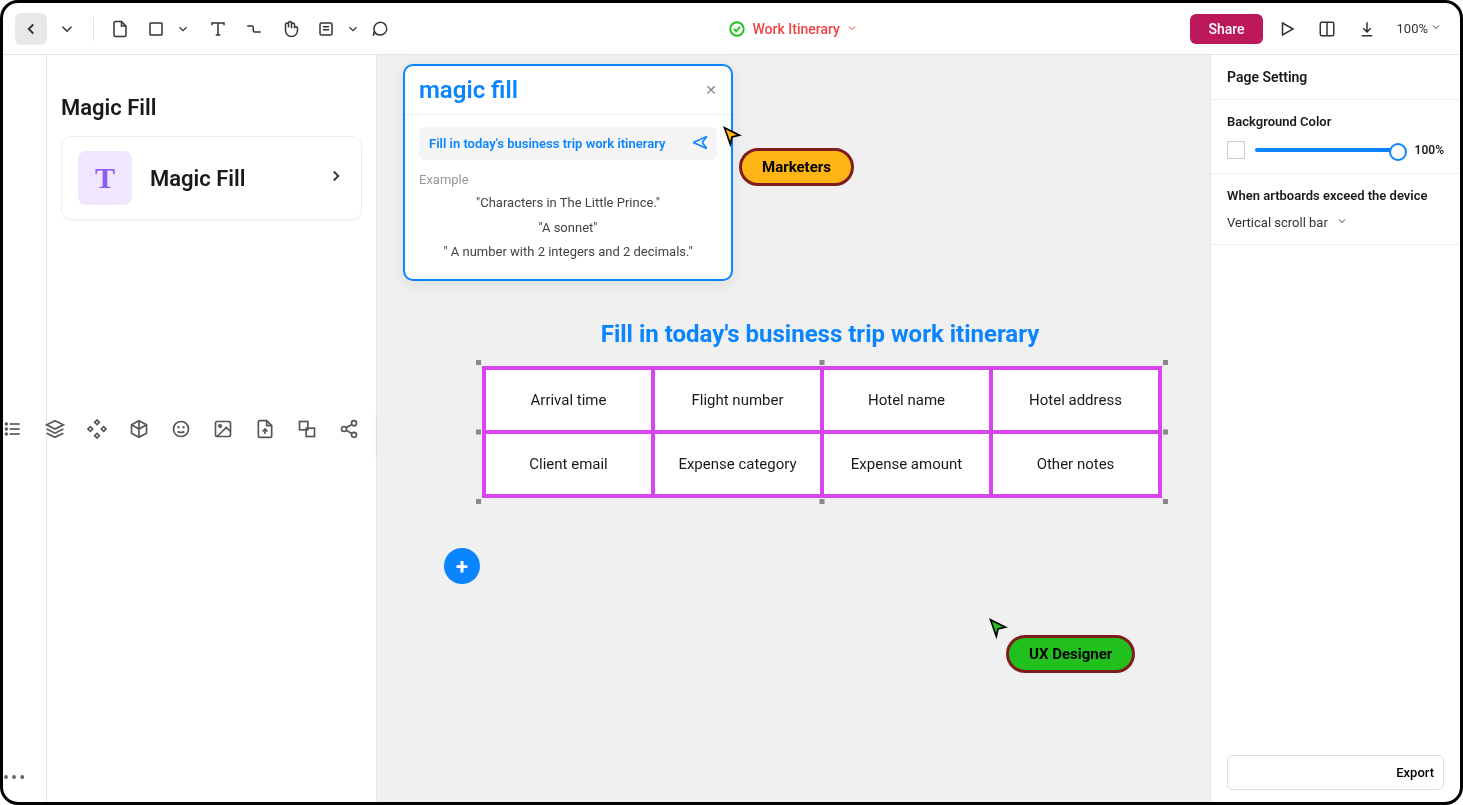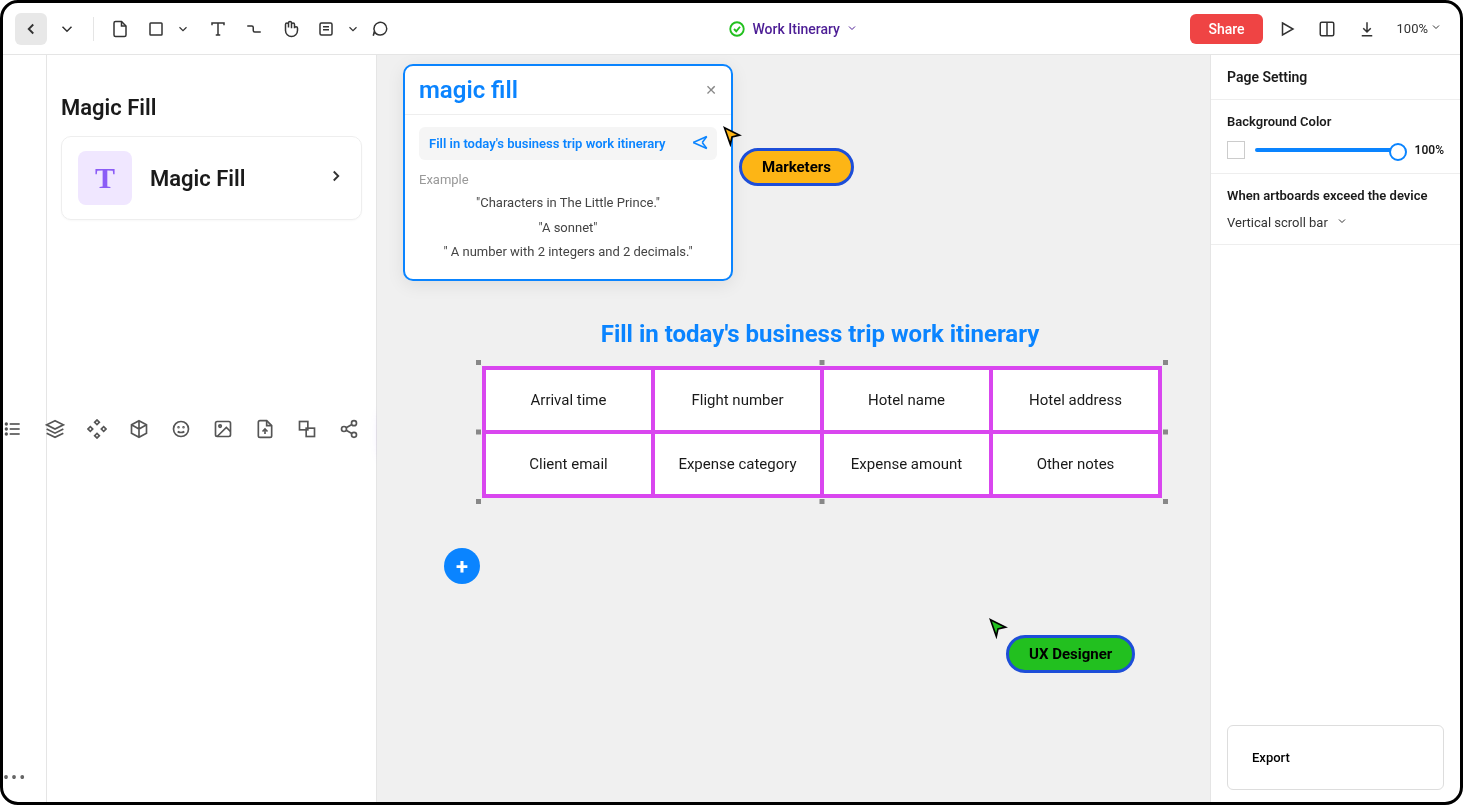--- a/index.html
+++ b/index.html
@@ -6,23 +6,23 @@
 body { width: 1463px; height: 805px; background: #fff; position: relative; overflow: hidden; }
 .app-frame { width: 100%; height: 100%; border: 3px solid #000; border-radius: 18px; display: flex; flex-direction: column; overflow: hidden; }
 
 
 .top-toolbar { height: 52px; border-bottom: 1px solid #e5e5e5; display: flex; align-items: center; padding: 0 12px; gap: 4px; }
 .tb-group { display: flex; align-items: center; gap: 4px; }
 .tb-btn { width: 32px; height: 32px; border-radius: 6px; display: flex; align-items: center; justify-content: center; cursor: pointer; color: #333; }
 .tb-btn.back { background: #e8e8e8; }
 .tb-btn svg { width: 18px; height: 18px; }
 .tb-sep { width: 1px; height: 24px; background: #e5e5e5; margin: 0 6px; }
-.tb-center { flex: 1; display: flex; align-items: center; justify-content: center; gap: 6px; color: #4c1d95; font-size: 14px; font-weight: 500; }
+.tb-center { flex: 1; display: flex; align-items: center; justify-content: center; gap: 6px; color: #ef4444; font-size: 14px; font-weight: 500; }
 .tb-right { display: flex; align-items: center; gap: 8px; }
-.share-btn { background: #ef4444; color: #fff; padding: 7px 18px; border-radius: 6px; font-size: 14px; font-weight: 500; cursor: pointer; }
+.share-btn { background: #be185d; color: #fff; padding: 7px 18px; border-radius: 6px; font-size: 14px; font-weight: 500; cursor: pointer; }
 .zoom { font-size: 13px; color: #333; padding: 0 6px; display: flex; align-items: center; gap: 2px; }
 
 
 .main-area { flex: 1; display: flex; overflow: hidden; }
 
 
 .left-rail { width: 44px; border-right: 1px solid #e5e5e5; display: flex; align-items: center; padding: 14px 0; gap: 22px; position: relative; }
 .rail-icon { width: 24px; height: 24px; display: flex; align-items: center; justify-content: center; color: #555; cursor: pointer; }
 .rail-icon svg { width: 20px; height: 20px; }
 .ai-badge { width: 46px; height: 46px; background: linear-gradient(135deg, #4facfe, #8b5cf6); border-radius: 10px; color: #fff; font-weight: 700; font-size: 20px; display: flex; align-items: center; justify-content: center; box-shadow: 0 4px 12px rgba(139,92,246,0.4); margin-top: 4px; margin-left: 2px; }
@@ -46,21 +46,21 @@
 .mf-head { display: flex; align-items: center; justify-content: space-between; padding: 10px 14px; border-bottom: 1px solid #eee; }
 .mf-head .title { color: #0a84ff; font-size: 24px; font-weight: 600; }
 .mf-head .close { color: #888; cursor: pointer; font-size: 14px; }
 .mf-body { padding: 12px 14px 14px 14px; }
 .mf-input { background: #f5f5f5; border-radius: 6px; padding: 9px 36px 9px 10px; font-size: 13px; font-weight: 600; color: #0a84ff; position: relative; }
 .mf-input .send { position: absolute; right: 8px; top: 50%; transform: translateY(-50%); color: #0a84ff; }
 .mf-ex-label { color: #999; font-size: 13px; margin: 12px 0 4px 0; }
 .mf-ex { color: #444; font-size: 13px; text-align: center; line-height: 1.9; }
 
 
-.cursor-pill { position: absolute; border: 3px solid #1d4ed8; border-radius: 22px; padding: 7px 20px; font-size: 15px; font-weight: 700; color: #000; }
+.cursor-pill { position: absolute; border: 3px solid #7f1d1d; border-radius: 22px; padding: 7px 20px; font-size: 15px; font-weight: 700; color: #000; }
 .cursor-pill.orange { background: #fdb515; left: 736px; top: 93px; }
 .cursor-pill.green  { background: #22c01f; left: 1003px; top: 580px; }
 .cursor-pointer { position: absolute; }
 .cursor-pointer svg { width: 20px; height: 22px; }
 
 
 .canvas-title { position: absolute; left: 479px; top: 265px; width: 676px; text-align: center; color: #0a84ff; font-size: 24px; font-weight: 700; }
 
 
 .table-wrap { position: absolute; left: 479px; top: 311px; }
@@ -86,21 +86,21 @@
 .slider::after { content: ""; position: absolute; right: -2px; top: -5px; width: 14px; height: 14px; border-radius: 50%; border: 2px solid #0a84ff; background: #fff; }
 .pct { font-size: 12px; font-weight: 600; color: #1a1a1a; }
 .device-row { display: flex; align-items: center; justify-content: space-between; margin-top: 8px; }
 .device-row .label { font-size: 13px; font-weight: 600; color: #1a1a1a; display: flex; align-items: center; gap: 6px; }
 .orient { display: flex; gap: 6px; }
 .orient div { width: 16px; height: 16px; border: 1.5px solid #333; }
 .orient .portrait { width: 12px; height: 18px; border-radius: 2px; }
 .orient .landscape { width: 18px; height: 12px; border-radius: 2px; }
 .scroll-row { display: flex; align-items: center; gap: 8px; font-size: 13px; color: #333; margin-top: 6px; }
 .rp-fill { flex: 1; }
-.export-btn { margin: 12px 16px; border: 1px solid #ddd; border-radius: 6px; padding: 24px; text-align: left; font-size: 13px; font-weight: 500; cursor: pointer; }
+.export-btn { margin: 12px 16px; border: 1px solid #ddd; border-radius: 6px; padding: 9px; text-align: right; font-size: 13px; font-weight: 500; cursor: pointer; }
 
 .chev-down { display: inline-block; }
 .chev-down svg { width: 12px; height: 12px; }
 </style>
 </head>
 <body>
 
 <div class="app-frame">
 
   <div class="top-toolbar">

